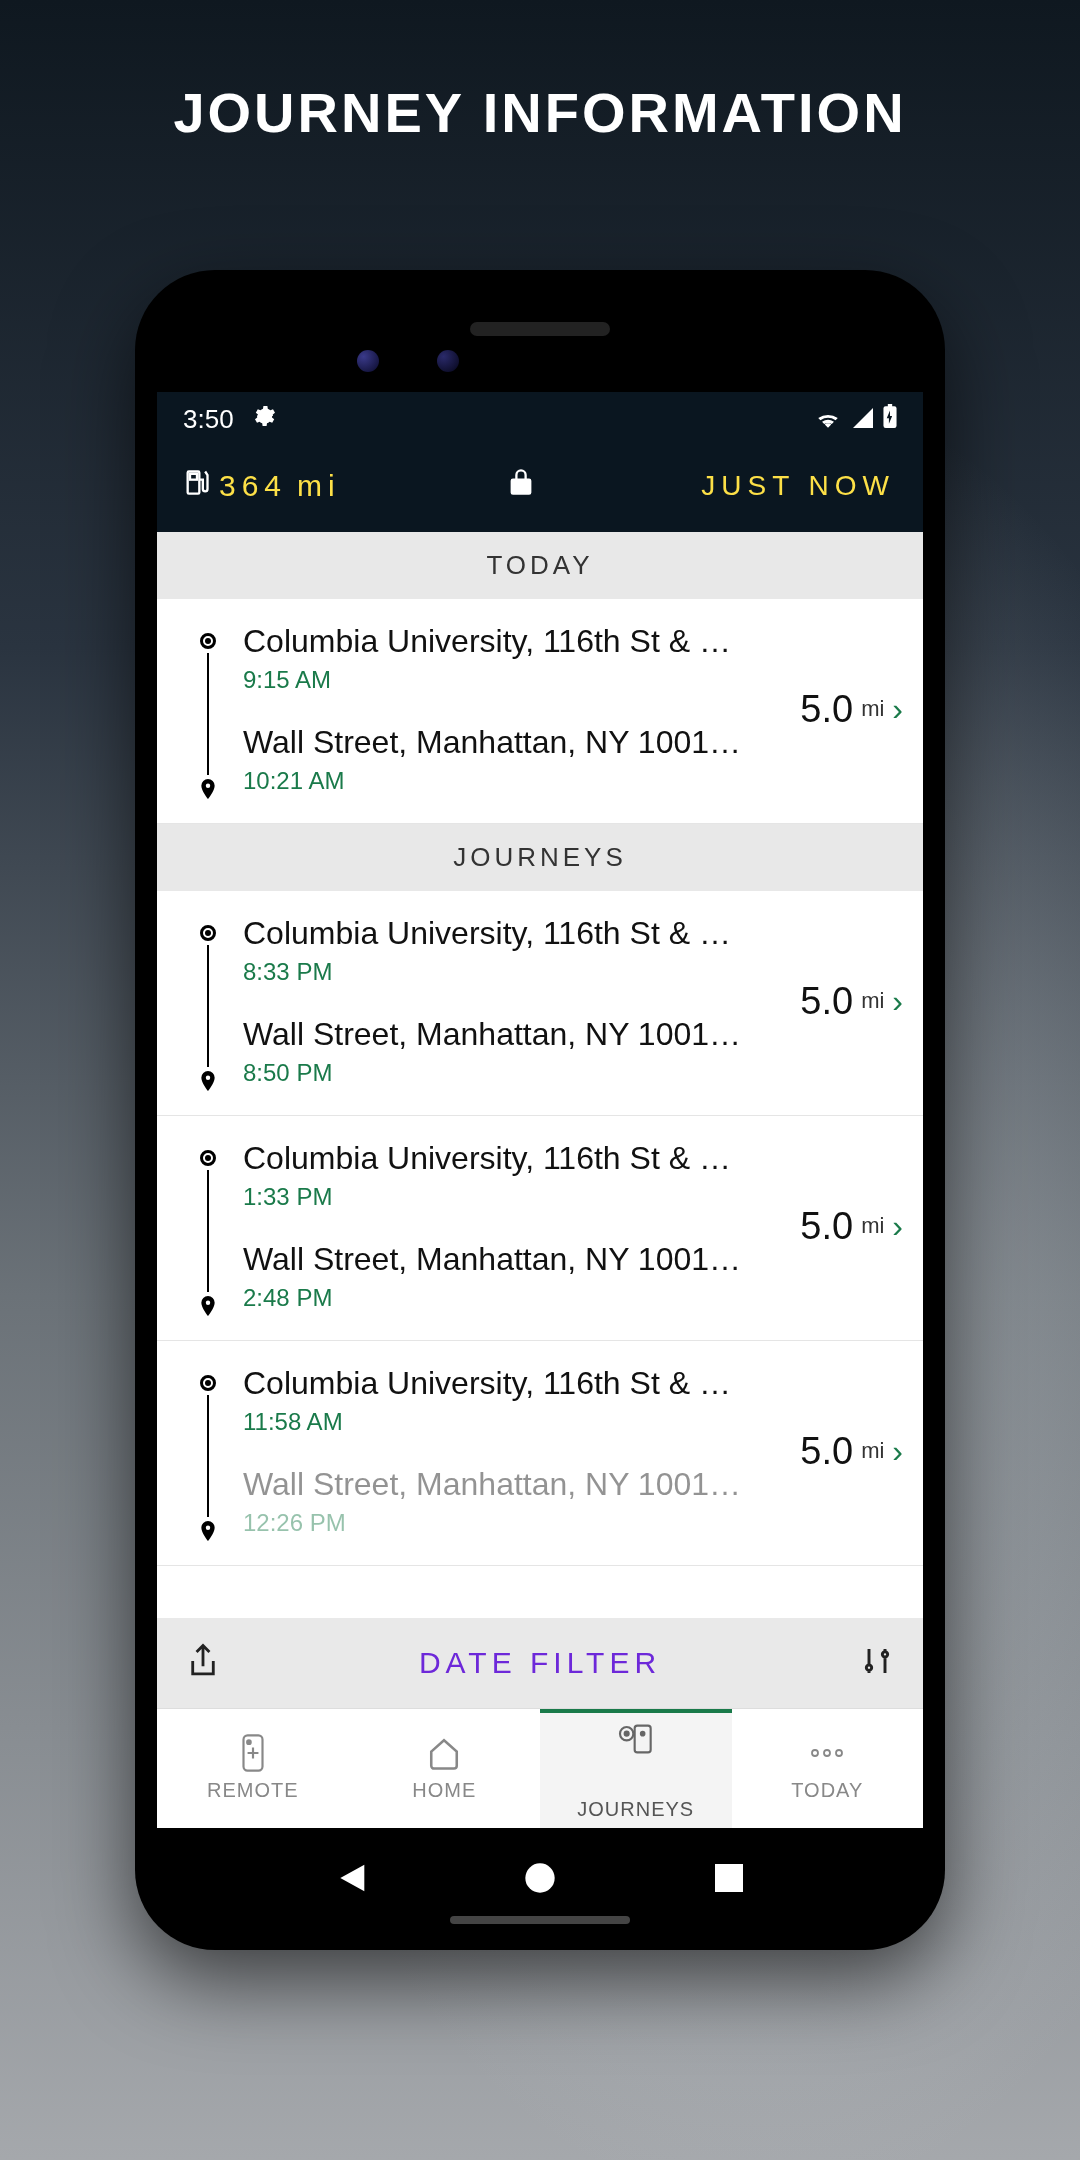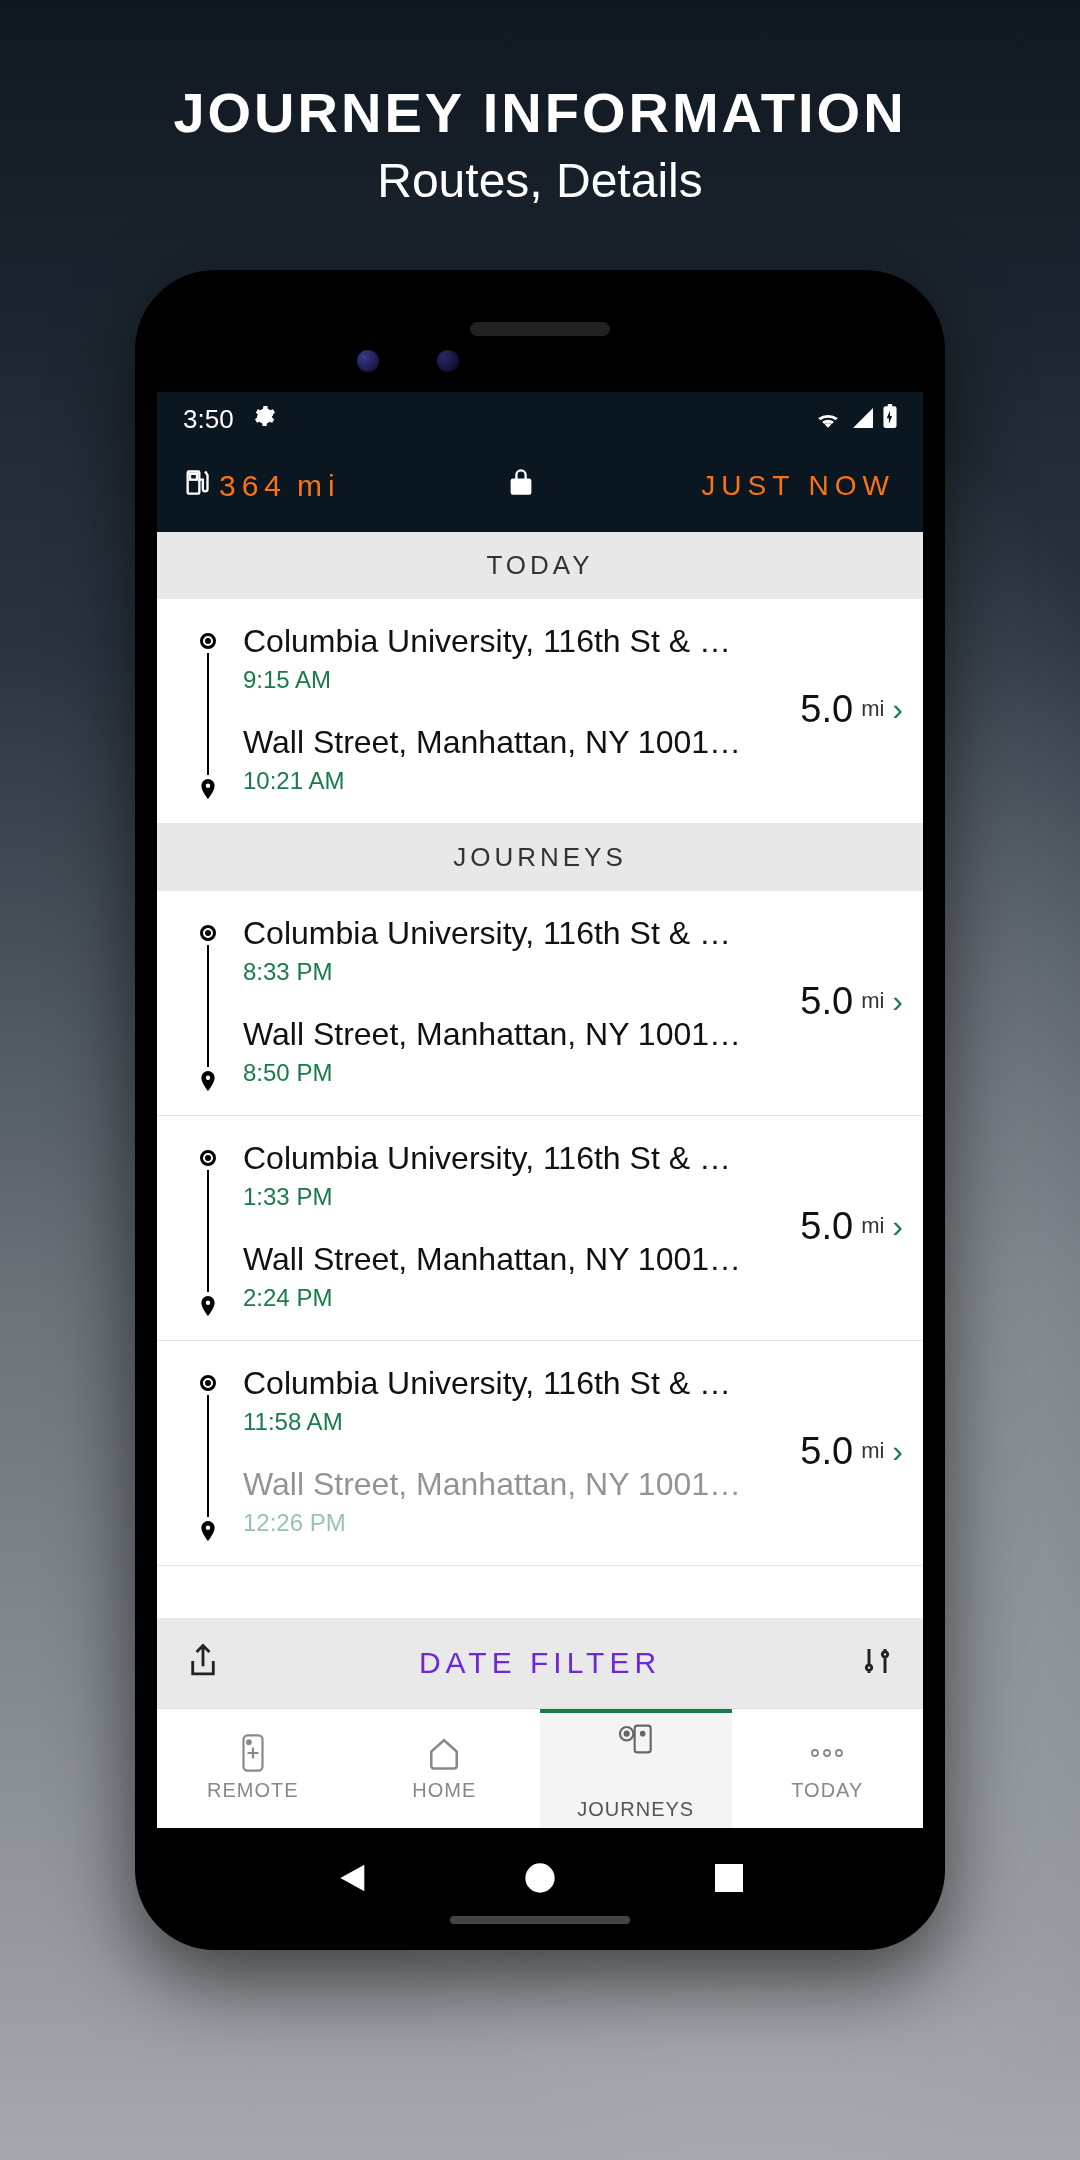--- a/index.html
+++ b/index.html
@@ -103,21 +103,21 @@
       align-items: center;
       justify-content: space-between;
       padding: 12px 26px;
       font-size: 26px;
       height: 55px;
     }
     .status-left { display: flex; align-items: center; gap: 18px; }
     .status-right { display: flex; align-items: center; gap: 10px; }
     .app-header {
       background: #0a1620;
-      color: #f97316;
+      color: #fde047;
       display: flex;
       align-items: center;
       justify-content: space-between;
       padding: 18px 28px 26px;
       height: 85px;
     }
     .range-info {
       display: flex;
       align-items: center;
       gap: 10px;
@@ -297,21 +297,20 @@
       opacity: 0.45;
     }
   </style>
 </head>
 <body>
 
 <div class="bg-overlay"></div>
 
 <div class="promo-header">
   <div class="promo-title">JOURNEY INFORMATION</div>
-  <div class="promo-subtitle">Routes, Details</div>
 </div>
 
 <div class="phone">
   <div class="phone-inner">
     <div class="speaker"></div>
     <div class="camera"></div>
     <div class="camera2"></div>
 
     <div class="screen">
 
@@ -422,21 +421,21 @@
             <div class="route-pin">
               <svg width="16" height="20" viewBox="0 0 14 18" fill="#000">
                   <path d="M7 0a6 6 0 00-6 6c0 4.5 6 12 6 12s6-7.5 6-12a6 6 0 00-6-6zm0 8a2 2 0 110-4 2 2 0 010 4z"></path>
                 </svg>
             </div>
           </div>
           <div class="journey-text">
             <div class="loc-name">Columbia University, 116th St &amp; …</div>
             <div class="loc-time">1:33 PM</div>
             <div class="loc-name">Wall Street, Manhattan, NY 1001…</div>
-            <div class="loc-time">2:24 PM</div>
+            <div class="loc-time">2:48 PM</div>
           </div>
           <div class="journey-meta">
             <span class="distance">5.0</span>
             <span class="distance-unit">mi</span>
             <span class="chevron">›</span>
           </div>
         </div>
 
         <div class="journey-item">
           <div class="journey-route">

